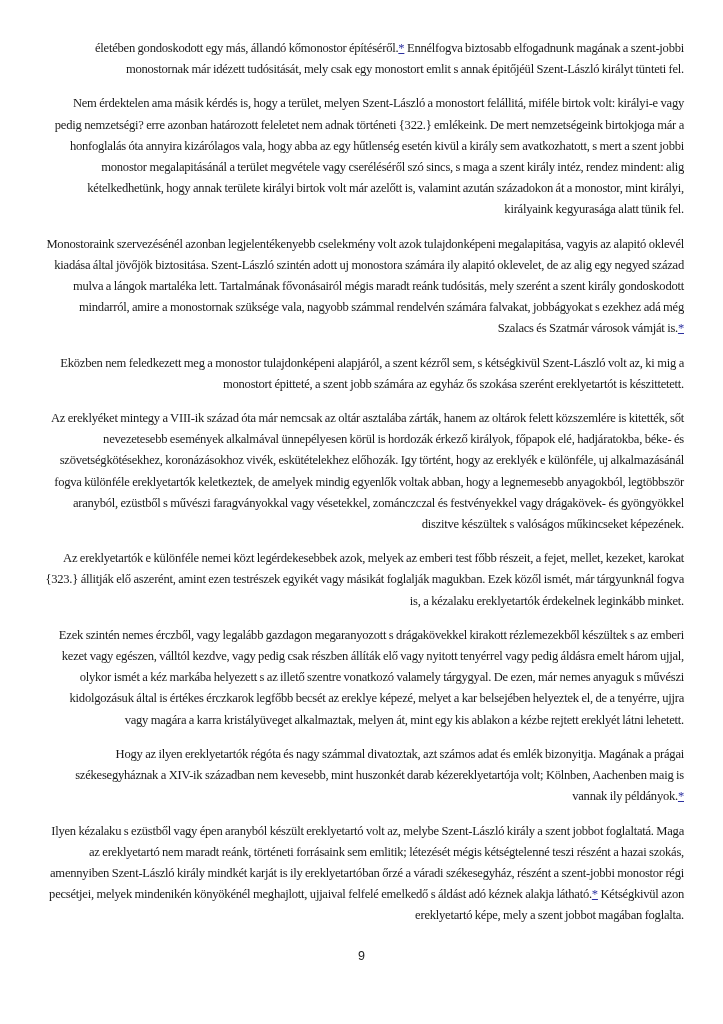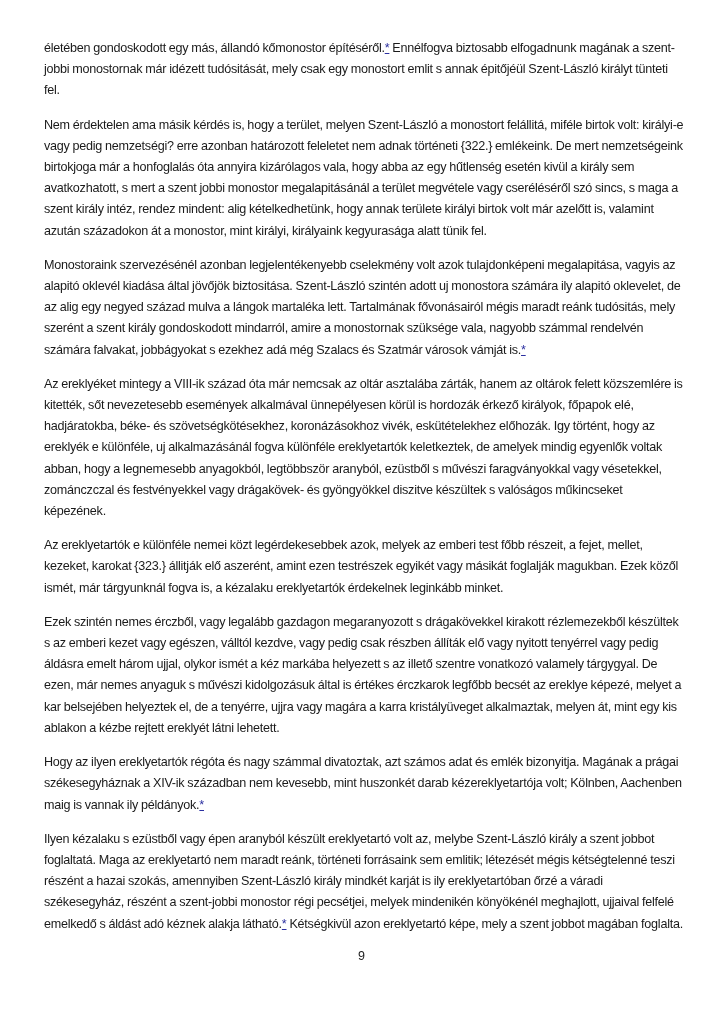--- a/index.html
+++ b/index.html
@@ -1,35 +1,36 @@
 <!DOCTYPE html>
 <html><head>
 <meta charset="utf-8">
 <style>
   html, body { margin: 0; padding: 0; background: #ffffff; }
   body { width: 723px; height: 1024px; position: relative; overflow: hidden; }
   .page {
     position: absolute; left: 44px; top: 38px; width: 640px;
-    font-family: Liberation Sans, sans-serif;
+    font-family: Liberation Serif, serif;
     font-size: 12.6px; line-height: 21.2px; color: #1a1a1a;
-    letter-spacing: -0.25px; word-spacing: -0.3px;
+    letter-spacing: -0.25px; word-spacing: -0.3px; text-align: right;
   }
   .page p { margin: 0 0 13px 0; }
   .fn { color: #2b2fa0; text-decoration: underline; cursor: pointer; }
   .pageno {
     position: absolute; top: 949px; left: 0; width: 723px; text-align: center;
     font-family: "Liberation Sans", sans-serif; font-size: 12.5px; color: #222;
   }
 </style>
 </head>
 <body>
 
 <div class="page" id="doc">
     <p><span>életében gondoskodott egy más, állandó kőmonostor építéséről.</span><a class="fn">*</a><span> Ennélfogva biztosabb elfogadnunk magának a szent-jobbi monostornak már idézett tudósitását, mely csak egy monostort emlit s annak épitőjéül Szent-László királyt tünteti fel.</span></p>
     <p><span>Nem érdektelen ama másik kérdés is, hogy a terület, melyen Szent-László a monostort felállitá, miféle birtok volt: királyi-e vagy pedig nemzetségi? erre azonban határozott feleletet nem adnak történeti {322.} emlékeink. De mert nemzetségeink birtokjoga már a honfoglalás óta annyira kizárólagos vala, hogy abba az egy hűtlenség esetén kivül a király sem avatkozhatott, s mert a szent jobbi monostor megalapitásánál a terület megvétele vagy cseréléséről szó sincs, s maga a szent király intéz, rendez mindent: alig kételkedhetünk, hogy annak területe királyi birtok volt már azelőtt is, valamint azután századokon át a monostor, mint királyi, királyaink kegyurasága alatt tünik fel.</span></p>
     <p><span>Monostoraink szervezésénél azonban legjelentékenyebb cselekmény volt azok tulajdonképeni megalapitása, vagyis az alapitó oklevél kiadása által jövőjök biztositása. Szent-László szintén adott uj monostora számára ily alapitó oklevelet, de az alig egy negyed század mulva a lángok martaléka lett. Tartalmának fővonásairól mégis maradt reánk tudósitás, mely szerént a szent király gondoskodott mindarról, amire a monostornak szüksége vala, nagyobb számmal rendelvén számára falvakat, jobbágyokat s ezekhez adá még Szalacs és Szatmár városok vámját is.</span><a class="fn">*</a></p>
+    <p><span>Eközben nem feledkezett meg a monostor tulajdonképeni alapjáról, a szent kézről sem, s kétségkivül Szent-László volt az, ki mig a monostort épitteté, a szent jobb számára az egyház ős szokása szerént ereklyetartót is készittetett.</span></p>
     <p><span>Az ereklyéket mintegy a VIII-ik század óta már nemcsak az oltár asztalába zárták, hanem az oltárok felett közszemlére is kitették, sőt nevezetesebb események alkalmával ünnepélyesen körül is hordozák érkező királyok, főpapok elé, hadjáratokba, béke- és szövetségkötésekhez, koronázásokhoz vivék, eskütételekhez előhozák. Igy történt, hogy az ereklyék e különféle, uj alkalmazásánál fogva különféle ereklyetartók keletkeztek, de amelyek mindig egyenlők voltak abban, hogy a legnemesebb anyagokból, legtöbbször aranyból, ezüstből s művészi faragványokkal vagy vésetekkel, zománczczal és festvényekkel vagy drágakövek- és gyöngyökkel diszitve készültek s valóságos műkincseket képezének.</span></p>
     <p><span>Az ereklyetartók e különféle nemei közt legérdekesebbek azok, melyek az emberi test főbb részeit, a fejet, mellet, kezeket, karokat {323.} állitják elő aszerént, amint ezen testrészek egyikét vagy másikát foglalják magukban. Ezek közől ismét, már tárgyunknál fogva is, a kézalaku ereklyetartók érdekelnek leginkább minket.</span></p>
     <p><span>Ezek szintén nemes érczből, vagy legalább gazdagon megaranyozott s drágakövekkel kirakott rézlemezekből készültek s az emberi kezet vagy egészen, válltól kezdve, vagy pedig csak részben állíták elő vagy nyitott tenyérrel vagy pedig áldásra emelt három ujjal, olykor ismét a kéz markába helyezett s az illető szentre vonatkozó valamely tárgygyal. De ezen, már nemes anyaguk s művészi kidolgozásuk által is értékes érczkarok legfőbb becsét az ereklye képezé, melyet a kar belsejében helyeztek el, de a tenyérre, ujjra vagy magára a karra kristályüveget alkalmaztak, melyen át, mint egy kis ablakon a kézbe rejtett ereklyét látni lehetett.</span></p>
     <p><span>Hogy az ilyen ereklyetartók régóta és nagy számmal divatoztak, azt számos adat és emlék bizonyitja. Magának a prágai székesegyháznak a XIV-ik században nem kevesebb, mint huszonkét darab kézereklyetartója volt; Kölnben, Aachenben maig is vannak ily példányok.</span><a class="fn">*</a></p>
     <p><span>Ilyen kézalaku s ezüstből vagy épen aranyból készült ereklyetartó volt az, melybe Szent-László király a szent jobbot foglaltatá. Maga az ereklyetartó nem maradt reánk, történeti forrásaink sem emlitik; létezését mégis kétségtelenné teszi részént a hazai szokás, amennyiben Szent-László király mindkét karját is ily ereklyetartóban őrzé a váradi székesegyház, részént a szent-jobbi monostor régi pecsétjei, melyek mindenikén könyökénél meghajlott, ujjaival felfelé emelkedő s áldást adó kéznek alakja látható.</span><a class="fn">*</a><span> Kétségkivül azon ereklyetartó képe, mely a szent jobbot magában foglalta.</span></p>
   </div>
 <div class="pageno">9</div>
 
 </body></html>

